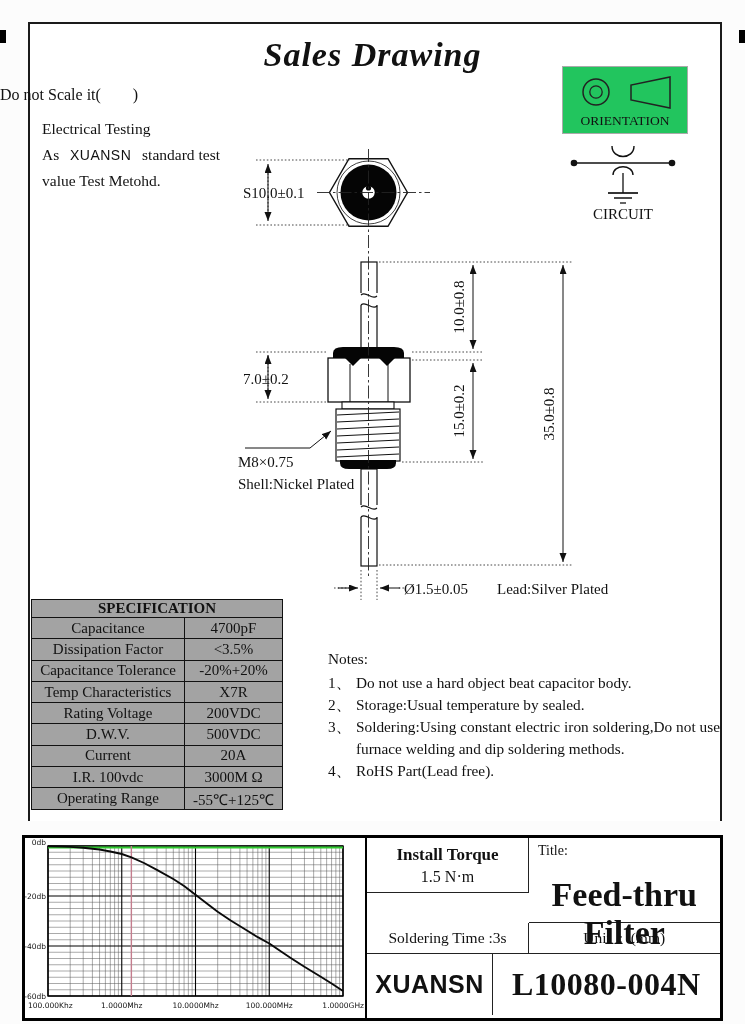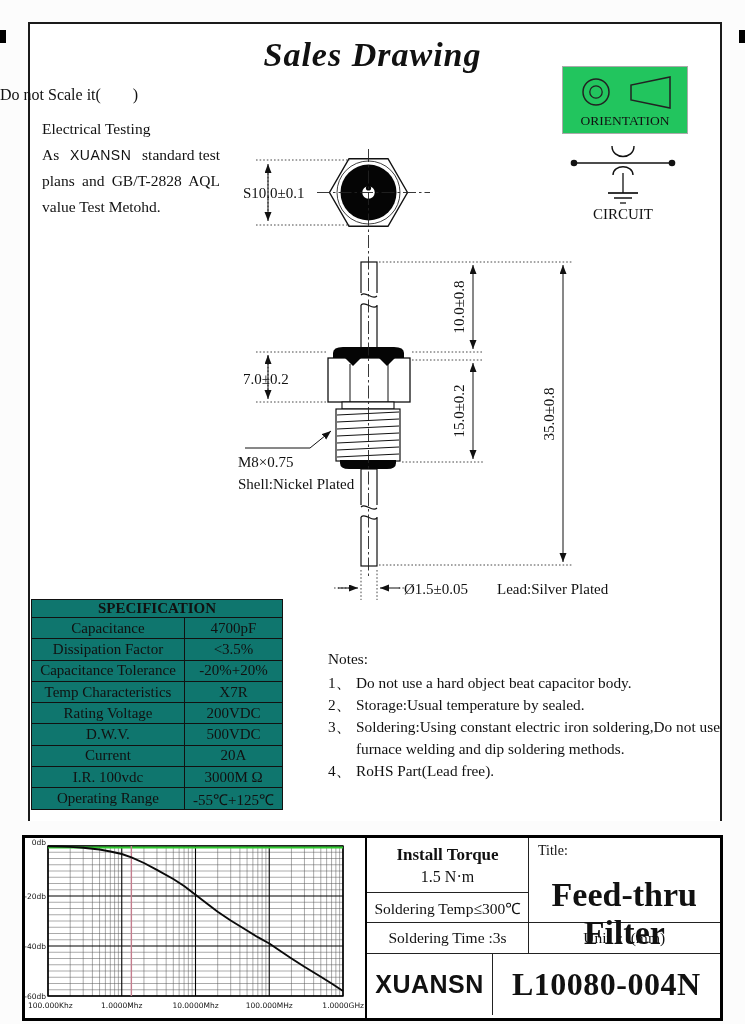--- a/index.html
+++ b/index.html
@@ -16,21 +16,21 @@
   
   #electrical-note{left:42px;top:116px;width:178px;font-size:15.5px;line-height:26px;}
   #electrical-note .just{text-align:justify;text-align-last:justify;}
   #electrical-note .flexline{display:flex;justify-content:space-between;}
   .brandfont{font-family:"Liberation Sans", sans-serif;font-size:14px;letter-spacing:.5px;}
   
   #orientation-box{left:562px;top:66px;width:124px;height:66px;border:1px solid #aaa;background:#22c55e;}
   #orientation-label{left:0;top:46px;width:100%;text-align:center;font-size:13.5px;}
   #circuit-label{left:558px;top:206px;width:130px;text-align:center;font-size:15px;}
   
-  #spec-table{left:31px;top:599px;border-collapse:collapse;table-layout:fixed;background:#0f766e;}
+  #spec-table{left:31px;top:599px;border-collapse:collapse;table-layout:fixed;background:#a3a3a3;}
   #spec-table td,#spec-table th{border:1.5px solid #111;font-size:15px;text-align:center;padding:0;}
   #spec-table th{height:17px;font-size:15px;}
   #spec-table td{height:20.3px;}
   .spec-c1{width:152px;} .spec-c2{width:97px;}
   
   #notes{left:328px;top:648px;width:392px;font-size:15.3px;line-height:22px;}
   #notes .note-head{margin-bottom:2px;}
   .note-item{position:relative;padding-left:28px;text-align:justify;}
   .note-num{position:absolute;left:0;top:0;}
   
@@ -68,21 +68,20 @@
 <div class="abs" id="doc-title">Sales Drawing</div>
 <div class="abs" id="doc-subtitle">Do not Scale it(        )</div>
 
 <div class="abs" id="electrical-note">
   <div>Electrical Testing</div>
   <div class="flexline">
     <span>As</span>
     <span class="brandfont">XUANSN</span>
     <span>standard test</span>
   </div>
-  <div class="just">plans and GB/T-2828 AQL</div>
   <div>value Test Metohd.</div>
 </div>
 
 <div class="abs" id="orientation-box">
   <svg width="124" height="46" viewBox="0 0 124 46">
     <circle cx="33" cy="25" r="13" fill="none" stroke="#222" stroke-width="1.5"></circle>
     <circle cx="33" cy="25" r="6.2" fill="none" stroke="#222" stroke-width="1.3"></circle>
     <polygon points="68,18 68,33 107,41 107,10" fill="none" stroke="#222" stroke-width="1.5"></polygon>
   </svg>
   <div class="abs" id="orientation-label">ORIENTATION</div>
@@ -328,21 +327,20 @@
         <text x="170.5" y="170" text-anchor="middle" font-size="7.5" font-family="DejaVu Sans, sans-serif" fill="#111">10.0000Mhz</text>
         <text x="244.25" y="170" text-anchor="middle" font-size="7.5" font-family="DejaVu Sans, sans-serif" fill="#111">100.000MHz</text>
         <text x="339" y="170" text-anchor="end" font-size="7.5" font-family="DejaVu Sans, sans-serif" fill="#111">1.0000GHz</text>
       </svg>
   </div>
   <div class="abs" id="title-block">
     <div class="tb-cell center bline rline" id="cell-install">
       <div id="install-label">Install Torque</div>
       <div id="install-value">1.5 N·m</div>
     </div>
-    <div class="tb-cell center bline rline" id="cell-temp">Soldering Temp≤300℃</div>
     <div class="tb-cell center bline rline" id="cell-time">Soldering Time :3s</div>
     <div class="tb-cell bline" id="cell-title">
       <div id="title-label">Title:</div>
       <div id="product-title">Feed-thru Filter</div>
     </div>
     <div class="tb-cell center bline" id="cell-unit">Unit  :  (mm)</div>
     <div class="tb-cell center rline" id="cell-brand">XUANSN</div>
     <div class="tb-cell center" id="cell-part">L10080-004N</div>
   </div>
 </div>

